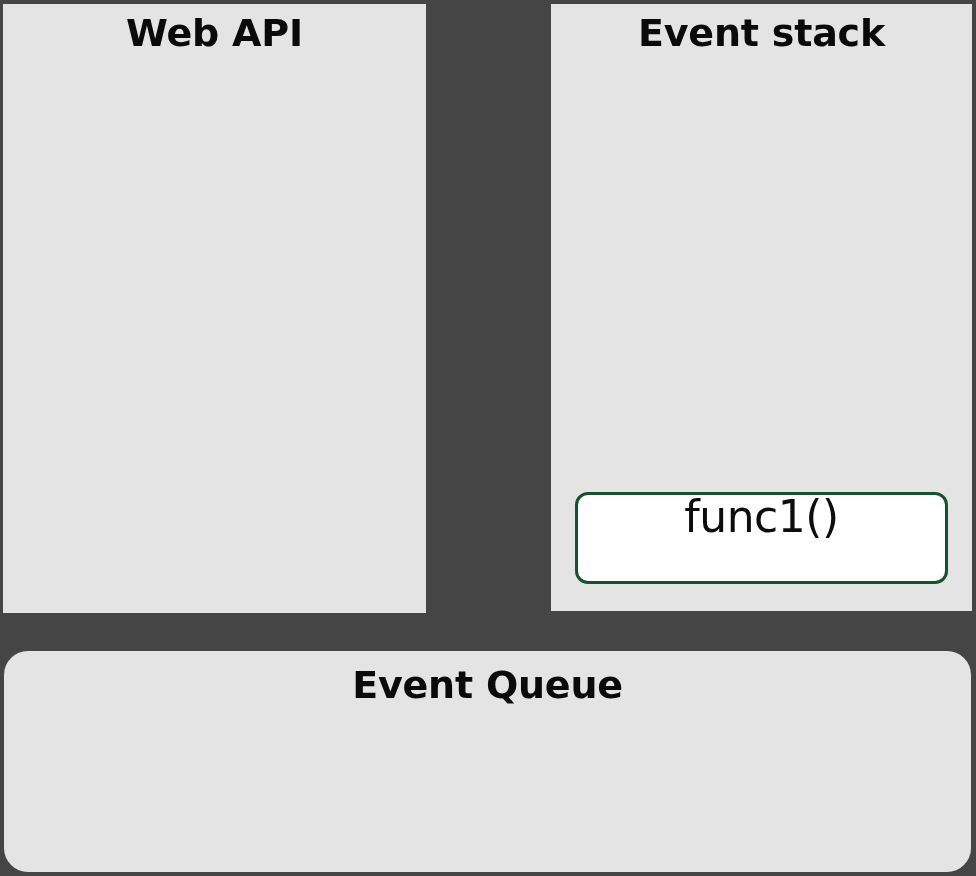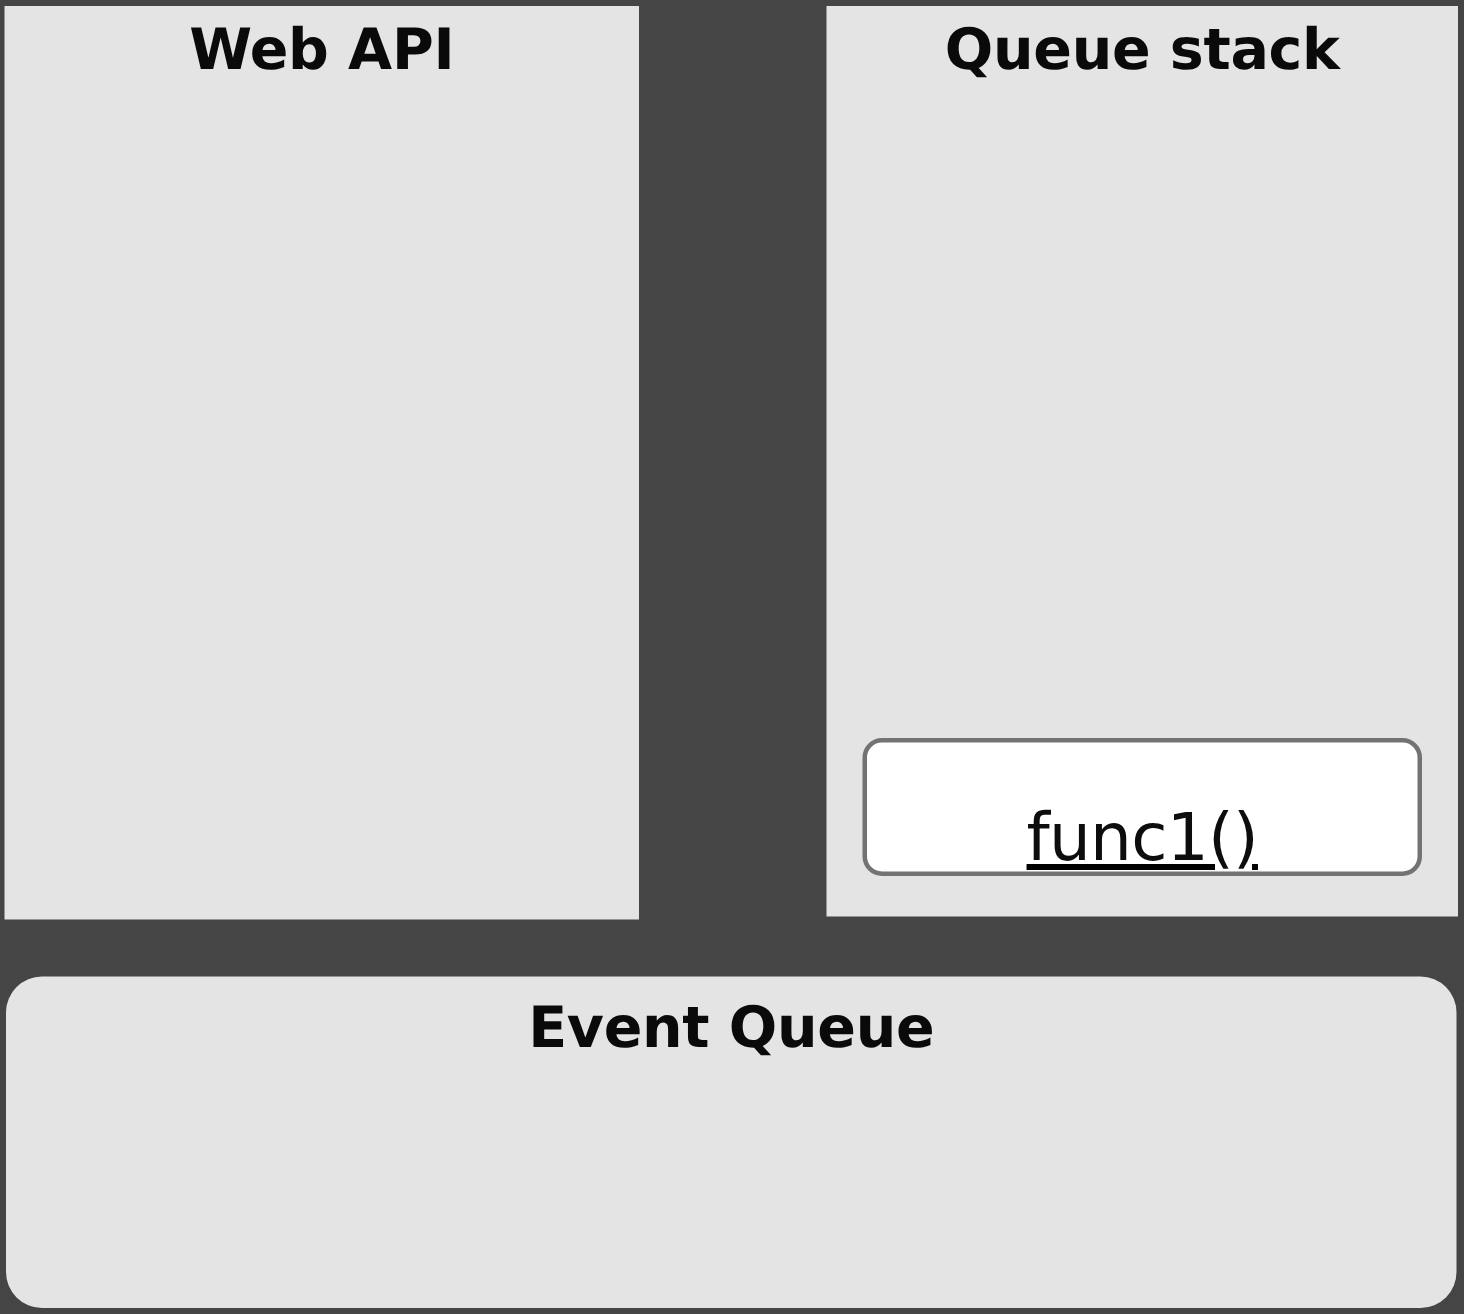--- a/index.html
+++ b/index.html
@@ -61,27 +61,26 @@
     border-radius: 24px;
   }
   #panel-eventqueue .panel-title {
     font-size: 38px;
     margin-top: 15px;
   }
   
   .stack-frame {
     position: absolute;
     background: #ffffff;
-    border: 3px solid #737373;
+    border: 3px solid #14532d;
     border-radius: 13px;
     box-sizing: border-box;
     display: flex;
-    align-items: flex-end;
+    align-items: flex-start;
     justify-content: center;
-    text-decoration: underline;
   }
   #frame-func1 {
     left: 24px;
     top: 488px;
     width: 373px;
     height: 92px;
   }
   .stack-frame-label {
     font-size: 44px;
     font-weight: normal;
@@ -93,21 +92,21 @@
 </head>
 <body>
 
 <div id="stage">
 
   <div class="panel" id="panel-webapi">
     <div class="panel-title">Web API</div>
   </div>
 
   <div class="panel" id="panel-callstack">
-    <div class="panel-title">Queue stack</div>
+    <div class="panel-title">Event stack</div>
     <div class="stack-frame" id="frame-func1">
       <span class="stack-frame-label">func1()</span>
     </div>
   </div>
 
   <div class="panel" id="panel-eventqueue">
     <div class="panel-title">Event Queue</div>
   </div>
 
 </div>

